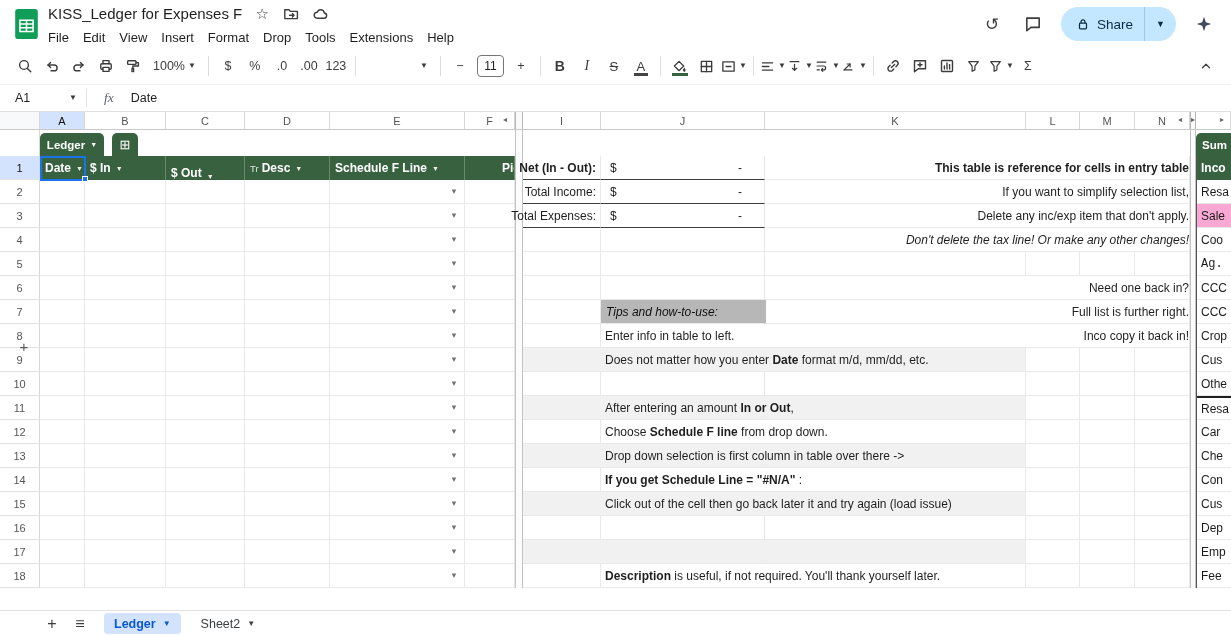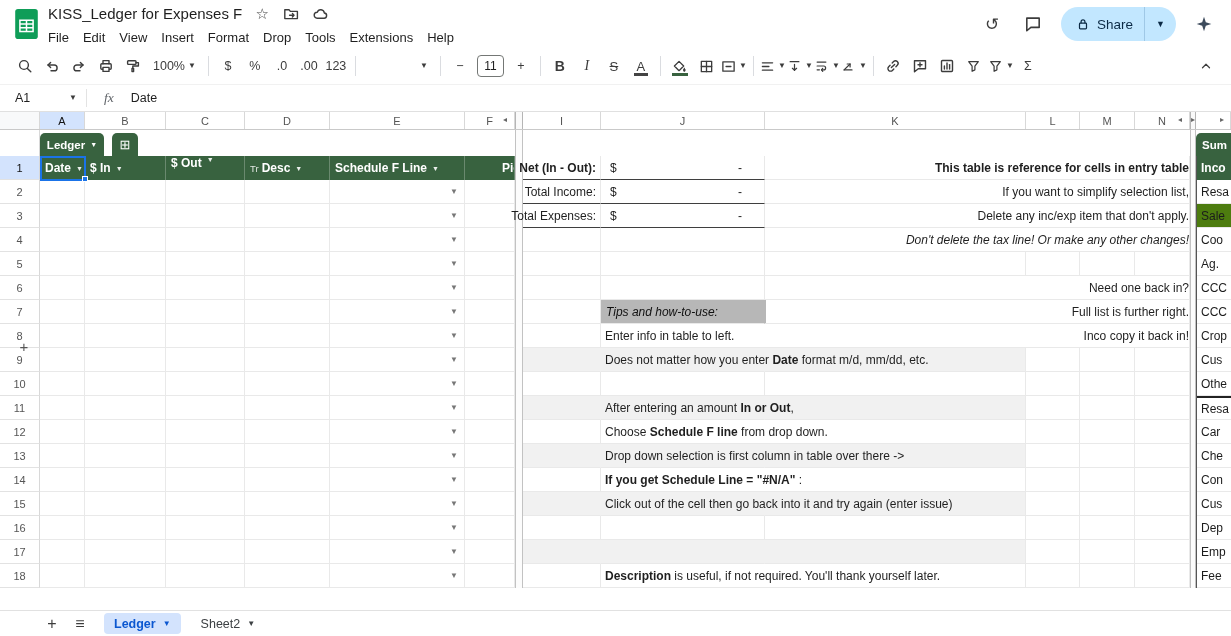--- a/index.html
+++ b/index.html
@@ -343,21 +343,21 @@
     <div style="position: absolute; left: 0px; top: 434px; width: 40px; height: 24px; display: flex; align-items: center; justify-content: center; font-size: 11px; color: rgb(85, 85, 85); background: rgb(255, 255, 255); border-right: 1px solid rgb(216, 216, 216); border-bottom: 1px solid rgb(226, 226, 226);">18</div>
     <div style="position: absolute; left: 16px; top: 208px; width: 16px; height: 16px; display: flex; align-items: center; justify-content: center; color: rgb(85, 85, 85); font-size: 15px;">+</div>
     <div style="position: absolute; left: 40px; top: 26px; width: 45px; height: 24px; background: rgb(56, 98, 63); color: rgb(255, 255, 255); display: flex; align-items: center; padding-left: 5px; font-size: 12px; font-weight: 700; border-right: 1px solid rgba(255, 255, 255, 0.25); overflow: hidden; white-space: nowrap;">
       <div style="position: static;">Date</div>
       <div style="position: static; font-size: 7px; margin-left: 5px; opacity: 0.9;">▼</div>
     </div>
     <div style="position: absolute; left: 85px; top: 26px; width: 81px; height: 24px; background: rgb(56, 98, 63); color: rgb(255, 255, 255); display: flex; align-items: center; padding-left: 5px; font-size: 12px; font-weight: 700; border-right: 1px solid rgba(255, 255, 255, 0.25); overflow: hidden; white-space: nowrap;">
       <div style="position: static;">$ In</div>
       <div style="position: static; font-size: 7px; margin-left: 5px; opacity: 0.9;">▼</div>
     </div>
-    <div style="position: absolute; left: 166px; top: 26px; width: 79px; height: 24px; background: rgb(56, 98, 63); color: rgb(255, 255, 255); display: flex; align-items: flex-start; padding-left: 5px; font-size: 12px; font-weight: 700; border-right: 1px solid rgba(255, 255, 255, 0.25); overflow: hidden; white-space: nowrap;">
+    <div style="position: absolute; left: 166px; top: 26px; width: 79px; height: 24px; background: rgb(56, 98, 63); color: rgb(255, 255, 255); display: flex; align-items: flex-end; padding-left: 5px; font-size: 12px; font-weight: 700; border-right: 1px solid rgba(255, 255, 255, 0.25); overflow: hidden; white-space: nowrap;">
       <div style="position: static;">$ Out</div>
       <div style="position: static; font-size: 7px; margin-left: 5px; opacity: 0.9;">▼</div>
     </div>
     <div style="position: absolute; left: 245px; top: 26px; width: 85px; height: 24px; background: rgb(56, 98, 63); color: rgb(255, 255, 255); display: flex; align-items: center; padding-left: 5px; font-size: 12px; font-weight: 700; border-right: 1px solid rgba(255, 255, 255, 0.25); overflow: hidden; white-space: nowrap;">
       <div style="position: static; font-size: 9.5px; opacity: 0.85; margin-right: 3px; font-weight: 400;">Tr</div>
       <div style="position: static;">Desc</div>
       <div style="position: static; font-size: 7px; margin-left: 5px; opacity: 0.9;">▼</div>
     </div>
     <div style="position: absolute; left: 330px; top: 26px; width: 135px; height: 24px; background: rgb(56, 98, 63); color: rgb(255, 255, 255); display: flex; align-items: center; padding-left: 5px; font-size: 12px; font-weight: 700; border-right: 1px solid rgba(255, 255, 255, 0.25); overflow: hidden; white-space: nowrap;">
       <div style="position: static;">Schedule F Line</div>
@@ -622,35 +622,35 @@
     <div style="position: absolute; left: 1026px; top: 434px; width: 54px; height: 24px; background: rgb(255, 255, 255); border-right: 1px solid rgb(233, 233, 233); border-bottom: 1px solid rgb(233, 233, 233);"></div>
     <div style="position: absolute; left: 1080px; top: 434px; width: 55px; height: 24px; background: rgb(255, 255, 255); border-right: 1px solid rgb(233, 233, 233); border-bottom: 1px solid rgb(233, 233, 233);"></div>
     <div style="position: absolute; left: 1135px; top: 434px; width: 55px; height: 24px; background: rgb(255, 255, 255); border-right: 1px solid rgb(233, 233, 233); border-bottom: 1px solid rgb(233, 233, 233);"></div>
     <div style="position: absolute; left: 606px; top: 170px; width: 200px; height: 23px; display: flex; align-items: center; font-style: italic; font-size: 12px; color: rgb(17, 17, 17);">Tips and how-to-use:</div>
     <div style="position: absolute; left: 605px; top: 194px; width: 419px; height: 23px; display: flex; align-items: center; font-size: 12px; background: rgb(255, 255, 255); white-space: pre; overflow: hidden;"><div style="position: static; white-space: pre;">Enter info in table to left.</div></div>
     <div style="position: absolute; left: 605px; top: 218px; width: 419px; height: 23px; display: flex; align-items: center; font-size: 12px; background: rgb(241, 241, 241); white-space: pre; overflow: hidden;"><div style="position: static; white-space: pre;">Does not matter how you enter </div><div style="position: static; font-weight: 700; white-space: pre;">Date</div><div style="position: static; white-space: pre;"> format m/d, mm/dd, etc.</div></div>
     <div style="position: absolute; left: 605px; top: 266px; width: 419px; height: 23px; display: flex; align-items: center; font-size: 12px; background: rgb(241, 241, 241); white-space: pre; overflow: hidden;"><div style="position: static; white-space: pre;">After entering an amount </div><div style="position: static; font-weight: 700; white-space: pre;">In or Out</div><div style="position: static; white-space: pre;">,</div></div>
     <div style="position: absolute; left: 605px; top: 290px; width: 419px; height: 23px; display: flex; align-items: center; font-size: 12px; background: rgb(255, 255, 255); white-space: pre; overflow: hidden;"><div style="position: static; white-space: pre;">Choose </div><div style="position: static; font-weight: 700; white-space: pre;">Schedule F line</div><div style="position: static; white-space: pre;"> from drop down.</div></div>
     <div style="position: absolute; left: 605px; top: 314px; width: 419px; height: 23px; display: flex; align-items: center; font-size: 12px; background: rgb(241, 241, 241); white-space: pre; overflow: hidden;"><div style="position: static; white-space: pre;">Drop down selection is first column in table over there -&gt;</div></div>
     <div style="position: absolute; left: 605px; top: 338px; width: 419px; height: 23px; display: flex; align-items: center; font-size: 12px; background: rgb(255, 255, 255); white-space: pre; overflow: hidden;"><div style="position: static; font-weight: 700; white-space: pre;">If you get Schedule Line = "#N/A"</div><div style="position: static; white-space: pre;"> :</div></div>
-    <div style="position: absolute; left: 605px; top: 362px; width: 419px; height: 23px; display: flex; align-items: center; font-size: 12px; background: rgb(241, 241, 241); white-space: pre; overflow: hidden;"><div style="position: static; white-space: pre;">Click out of the cell then go back into it and try again (enter issue)</div></div>
+    <div style="position: absolute; left: 605px; top: 362px; width: 419px; height: 23px; display: flex; align-items: center; font-size: 12px; background: rgb(241, 241, 241); white-space: pre; overflow: hidden;"><div style="position: static; white-space: pre;">Click out of the cell then go back later it and try again (load issue)</div></div>
     <div style="position: absolute; left: 605px; top: 434px; width: 419px; height: 23px; display: flex; align-items: center; font-size: 12px; background: rgb(255, 255, 255); white-space: pre; overflow: hidden;"><div style="position: static; font-weight: 700; white-space: pre;">Description</div><div style="position: static; white-space: pre;"> is useful, if not required. You'll thank yourself later.</div></div>
     <div style="position: absolute; left: 766px; top: 26px; width: 423px; height: 23px; display: flex; align-items: center; justify-content: flex-end; font-size: 12px; background: rgb(255, 255, 255); font-weight: 700; font-style: normal; white-space: nowrap; overflow: visible;">This table is reference for cells in entry table</div>
     <div style="position: absolute; left: 766px; top: 50px; width: 423px; height: 23px; display: flex; align-items: center; justify-content: flex-end; font-size: 12px; background: rgb(255, 255, 255); font-weight: 400; font-style: normal; white-space: nowrap; overflow: visible;">If you want to simplify selection list,</div>
     <div style="position: absolute; left: 766px; top: 74px; width: 423px; height: 23px; display: flex; align-items: center; justify-content: flex-end; font-size: 12px; background: rgb(255, 255, 255); font-weight: 400; font-style: normal; white-space: nowrap; overflow: visible;">Delete any inc/exp item that don't apply.</div>
     <div style="position: absolute; left: 766px; top: 98px; width: 423px; height: 23px; display: flex; align-items: center; justify-content: flex-end; font-size: 12px; background: rgb(255, 255, 255); font-weight: 400; font-style: italic; white-space: nowrap; overflow: visible;">Don't delete the tax line! Or make any other changes!</div>
     <div style="position: absolute; left: 766px; top: 146px; width: 423px; height: 23px; display: flex; align-items: center; justify-content: flex-end; font-size: 12px; background: rgb(255, 255, 255); font-weight: 400; font-style: normal; white-space: nowrap; overflow: visible;">Need one back in?</div>
     <div style="position: absolute; left: 766px; top: 170px; width: 423px; height: 23px; display: flex; align-items: center; justify-content: flex-end; font-size: 12px; background: rgb(255, 255, 255); font-weight: 400; font-style: normal; white-space: nowrap; overflow: visible;">Full list is further right.</div>
     <div style="position: absolute; left: 766px; top: 194px; width: 423px; height: 23px; display: flex; align-items: center; justify-content: flex-end; font-size: 12px; background: rgb(255, 255, 255); font-weight: 400; font-style: normal; white-space: nowrap; overflow: visible;">Inco copy it back in!</div>
     <div style="position: absolute; left: 1196px; top: 26px; width: 1px; height: 432px; background: rgb(85, 85, 85);"></div>
     <div style="position: absolute; left: 1197px; top: 26px; width: 34px; height: 24px; background: rgb(56, 98, 63); color: rgb(255, 255, 255); display: flex; align-items: center; padding-left: 4px; font-size: 12px; font-weight: 700; overflow: hidden; white-space: nowrap;">Inco</div>
     <div style="position: absolute; left: 1197px; top: 50px; width: 34px; height: 24px; display: flex; align-items: center; padding-left: 4px; font-size: 12px; color: rgb(28, 28, 28); background: rgb(255, 255, 255); border-bottom: 1px solid rgb(233, 233, 233); overflow: hidden; white-space: nowrap;">Resa</div>
-    <div style="position: absolute; left: 1197px; top: 74px; width: 34px; height: 24px; display: flex; align-items: center; padding-left: 4px; font-size: 12px; color: rgb(28, 28, 28); background: #4d7c0f; border-bottom: 1px solid rgb(233, 233, 233); overflow: hidden; white-space: nowrap;">Sale</div>
+    <div style="position: absolute; left: 1197px; top: 74px; width: 34px; height: 24px; display: flex; align-items: center; padding-left: 4px; font-size: 12px; color: rgb(28, 28, 28); background: #f9a8d4; border-bottom: 1px solid rgb(233, 233, 233); overflow: hidden; white-space: nowrap;">Sale</div>
     <div style="position: absolute; left: 1197px; top: 98px; width: 34px; height: 24px; display: flex; align-items: center; padding-left: 4px; font-size: 12px; color: rgb(28, 28, 28); background: rgb(255, 255, 255); border-bottom: 1px solid rgb(233, 233, 233); overflow: hidden; white-space: nowrap;">Coo</div>
-    <div style="position: absolute; left: 1197px; top: 122px; width: 34px; height: 24px; display: flex; align-items: center; padding-left: 4px; font-size: 12px; color: rgb(28, 28, 28); background: rgb(255, 255, 255); border-bottom: 1px solid rgb(233, 233, 233); overflow: hidden; white-space: nowrap;">Ag.</div>
+    <div style="position: absolute; left: 1197px; top: 122px; width: 34px; height: 24px; display: flex; align-items: center; padding-left: 4px; font-size: 12px; color: rgb(28, 28, 28); background: rgb(255, 255, 255); border-bottom: 1px solid rgb(233, 233, 233); overflow: hidden; white-space: nowrap; font-family: Liberation Mono, monospace;">Ag.</div>
     <div style="position: absolute; left: 1197px; top: 146px; width: 34px; height: 24px; display: flex; align-items: center; padding-left: 4px; font-size: 12px; color: rgb(28, 28, 28); background: rgb(255, 255, 255); border-bottom: 1px solid rgb(233, 233, 233); overflow: hidden; white-space: nowrap;">CCC</div>
     <div style="position: absolute; left: 1197px; top: 170px; width: 34px; height: 24px; display: flex; align-items: center; padding-left: 4px; font-size: 12px; color: rgb(28, 28, 28); background: rgb(255, 255, 255); border-bottom: 1px solid rgb(233, 233, 233); overflow: hidden; white-space: nowrap;">CCC</div>
     <div style="position: absolute; left: 1197px; top: 194px; width: 34px; height: 24px; display: flex; align-items: center; padding-left: 4px; font-size: 12px; color: rgb(28, 28, 28); background: rgb(255, 255, 255); border-bottom: 1px solid rgb(233, 233, 233); overflow: hidden; white-space: nowrap;">Crop</div>
     <div style="position: absolute; left: 1197px; top: 218px; width: 34px; height: 24px; display: flex; align-items: center; padding-left: 4px; font-size: 12px; color: rgb(28, 28, 28); background: rgb(255, 255, 255); border-bottom: 1px solid rgb(233, 233, 233); overflow: hidden; white-space: nowrap;">Cus</div>
     <div style="position: absolute; left: 1197px; top: 242px; width: 34px; height: 24px; display: flex; align-items: center; padding-left: 4px; font-size: 12px; color: rgb(28, 28, 28); background: rgb(255, 255, 255); border-bottom: 1px solid rgb(233, 233, 233); overflow: hidden; white-space: nowrap;">Othe</div>
     <div style="position: absolute; left: 1197px; top: 266px; width: 34px; height: 24px; display: flex; align-items: center; padding-left: 4px; font-size: 12px; color: rgb(28, 28, 28); background: rgb(255, 255, 255); border-bottom: 1px solid rgb(233, 233, 233); overflow: hidden; white-space: nowrap; border-top: 2px solid rgb(34, 34, 34);">Resa</div>
     <div style="position: absolute; left: 1197px; top: 290px; width: 34px; height: 24px; display: flex; align-items: center; padding-left: 4px; font-size: 12px; color: rgb(28, 28, 28); background: rgb(255, 255, 255); border-bottom: 1px solid rgb(233, 233, 233); overflow: hidden; white-space: nowrap;">Car</div>
     <div style="position: absolute; left: 1197px; top: 314px; width: 34px; height: 24px; display: flex; align-items: center; padding-left: 4px; font-size: 12px; color: rgb(28, 28, 28); background: rgb(255, 255, 255); border-bottom: 1px solid rgb(233, 233, 233); overflow: hidden; white-space: nowrap;">Che</div>
     <div style="position: absolute; left: 1197px; top: 338px; width: 34px; height: 24px; display: flex; align-items: center; padding-left: 4px; font-size: 12px; color: rgb(28, 28, 28); background: rgb(255, 255, 255); border-bottom: 1px solid rgb(233, 233, 233); overflow: hidden; white-space: nowrap;">Con</div>
     <div style="position: absolute; left: 1197px; top: 362px; width: 34px; height: 24px; display: flex; align-items: center; padding-left: 4px; font-size: 12px; color: rgb(28, 28, 28); background: rgb(255, 255, 255); border-bottom: 1px solid rgb(233, 233, 233); overflow: hidden; white-space: nowrap;">Cus</div>

